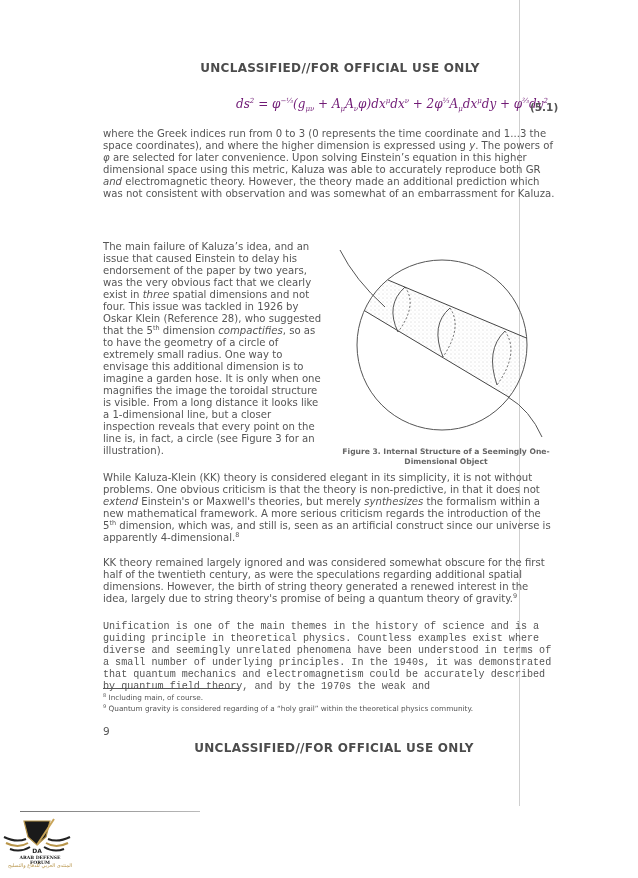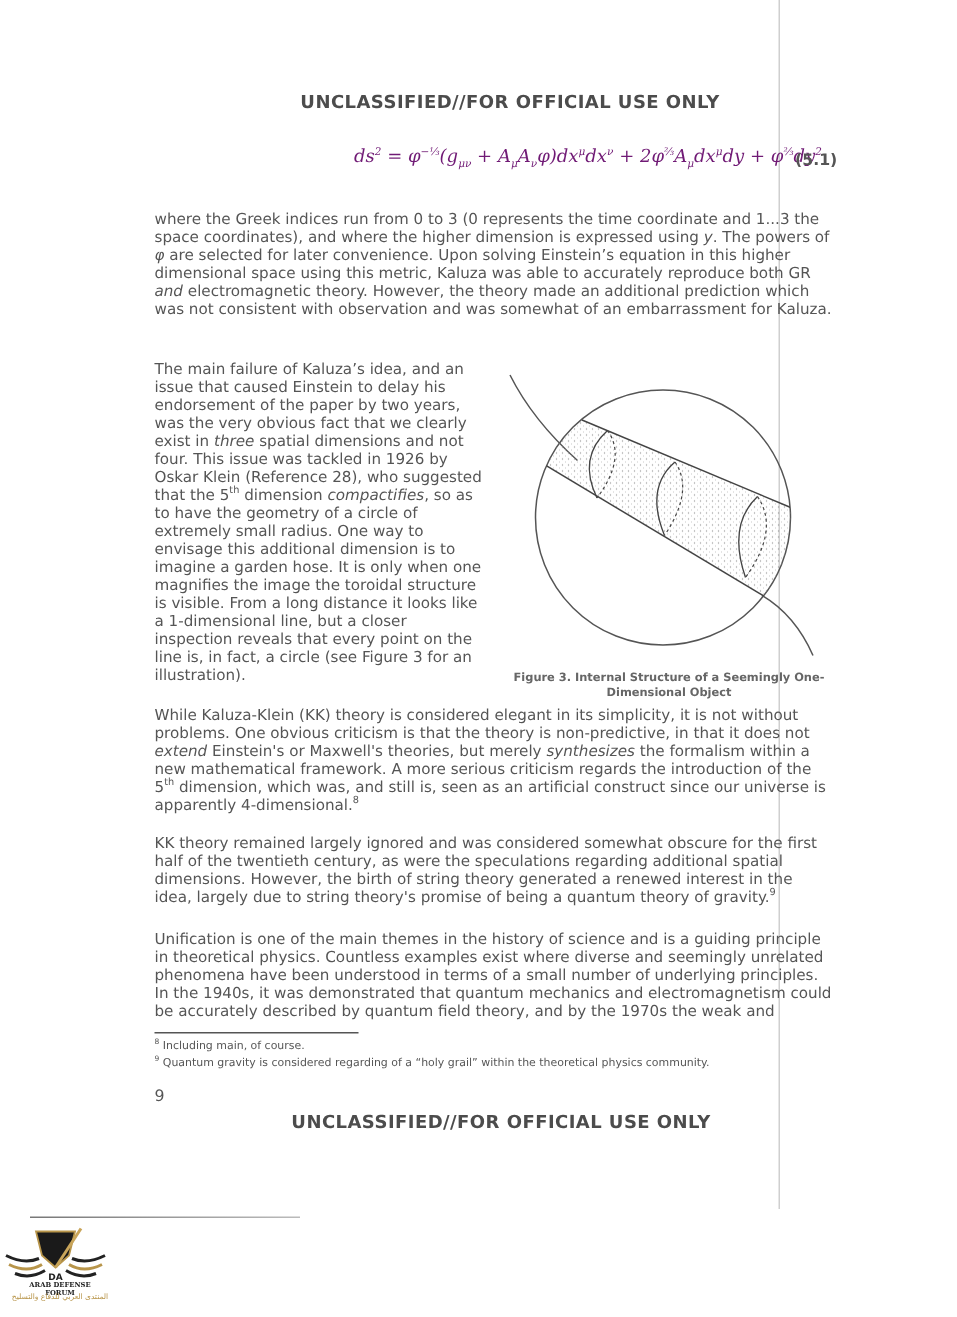--- a/index.html
+++ b/index.html
@@ -32,25 +32,25 @@
     position: absolute; top: 101px; left: 530px; font-size: 10.5px; color: #555; font-weight: bold;
   }
   .para {
     position: absolute; left: 103px; width: 452px;
     font-size: 10.1px; line-height: 12px; color: #555;
     margin: 0;
   }
   .para.narrow { width: 222px; }
   .para i { font-style: italic; }
   .para sup { font-size: 6.5px; line-height: 0; }
-  #p1 { top: 141px; }
+  #p1 { top: 128px; }
   #p2 { top: 241px; }
   #p3 { top: 472px; }
   #p4 { top: 557px; }
-  #p5 { top: 621px; }
+  #p5 { top: 621px; font-family: Liberation Mono, monospace; }
   .figure {
     position: absolute; left: 330px; top: 245px; width: 230px; height: 195px;
   }
   .fig-caption {
     position: absolute; left: 331px; top: 447px; width: 230px;
     font-size: 7.6px; line-height: 10px; font-weight: bold; color: #666; text-align: center;
   }
   .fn-rule {
     position: absolute; left: 103px; top: 688px; width: 136px; height: 1px;
     background: #555;

